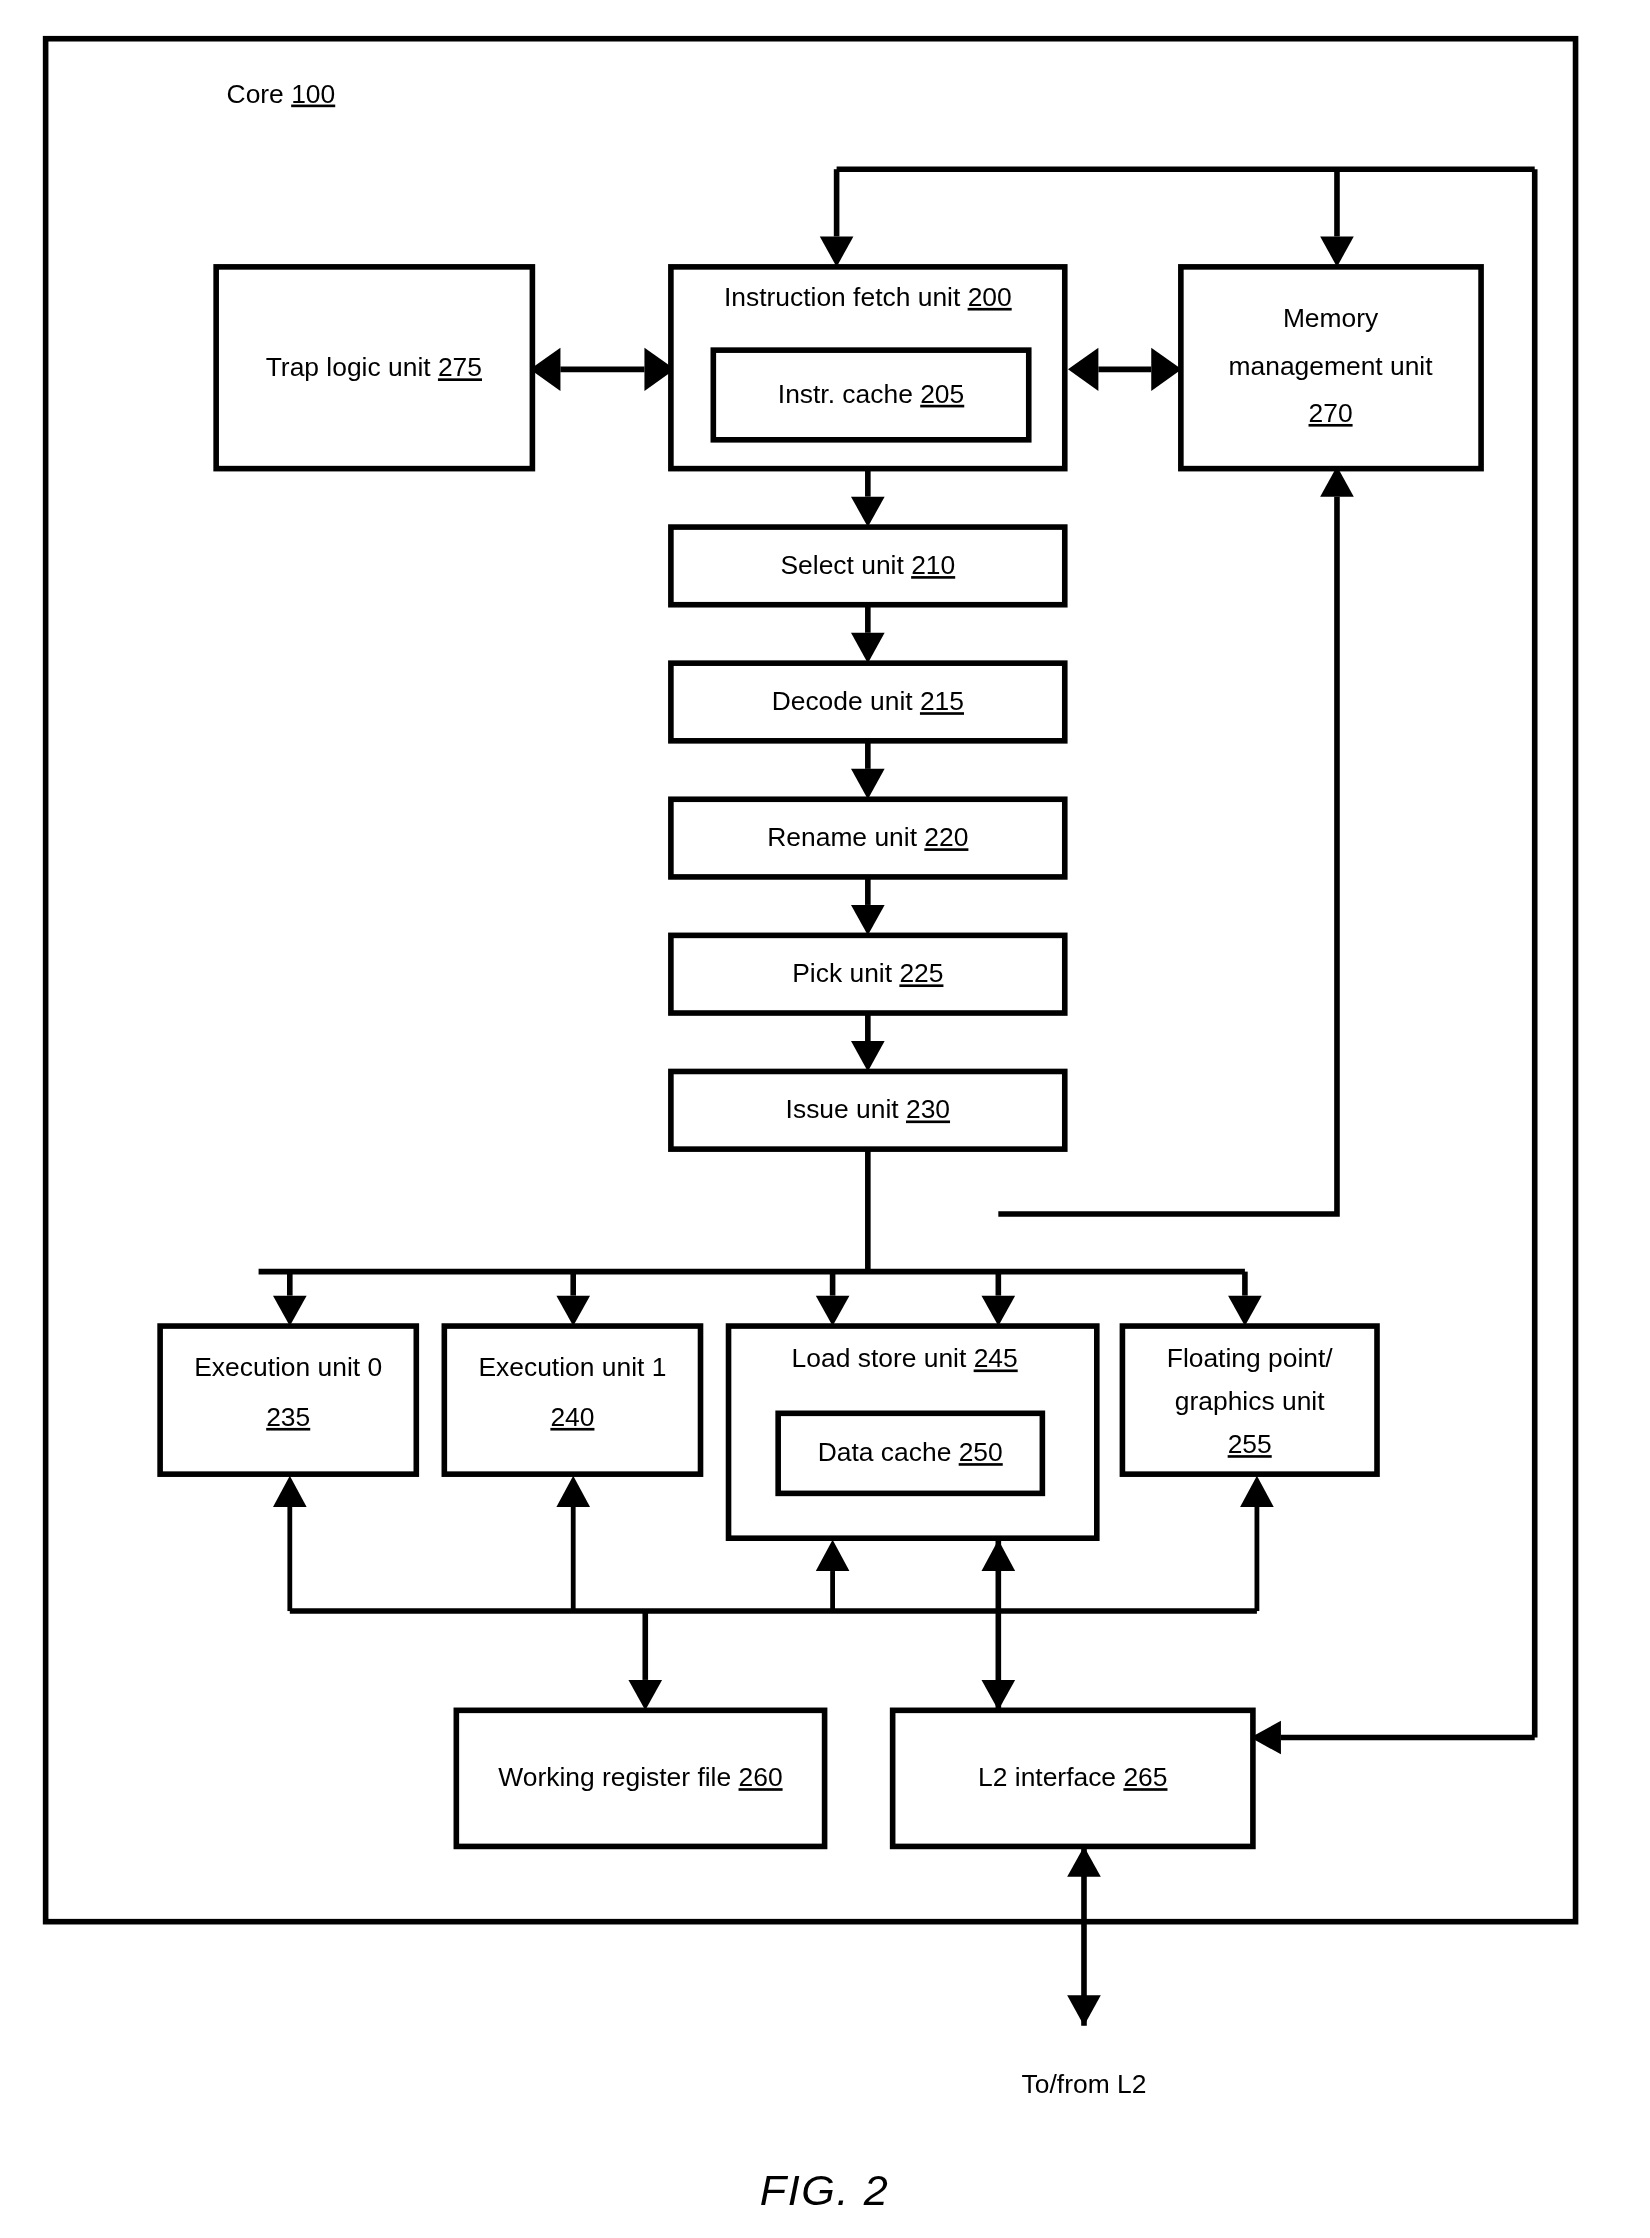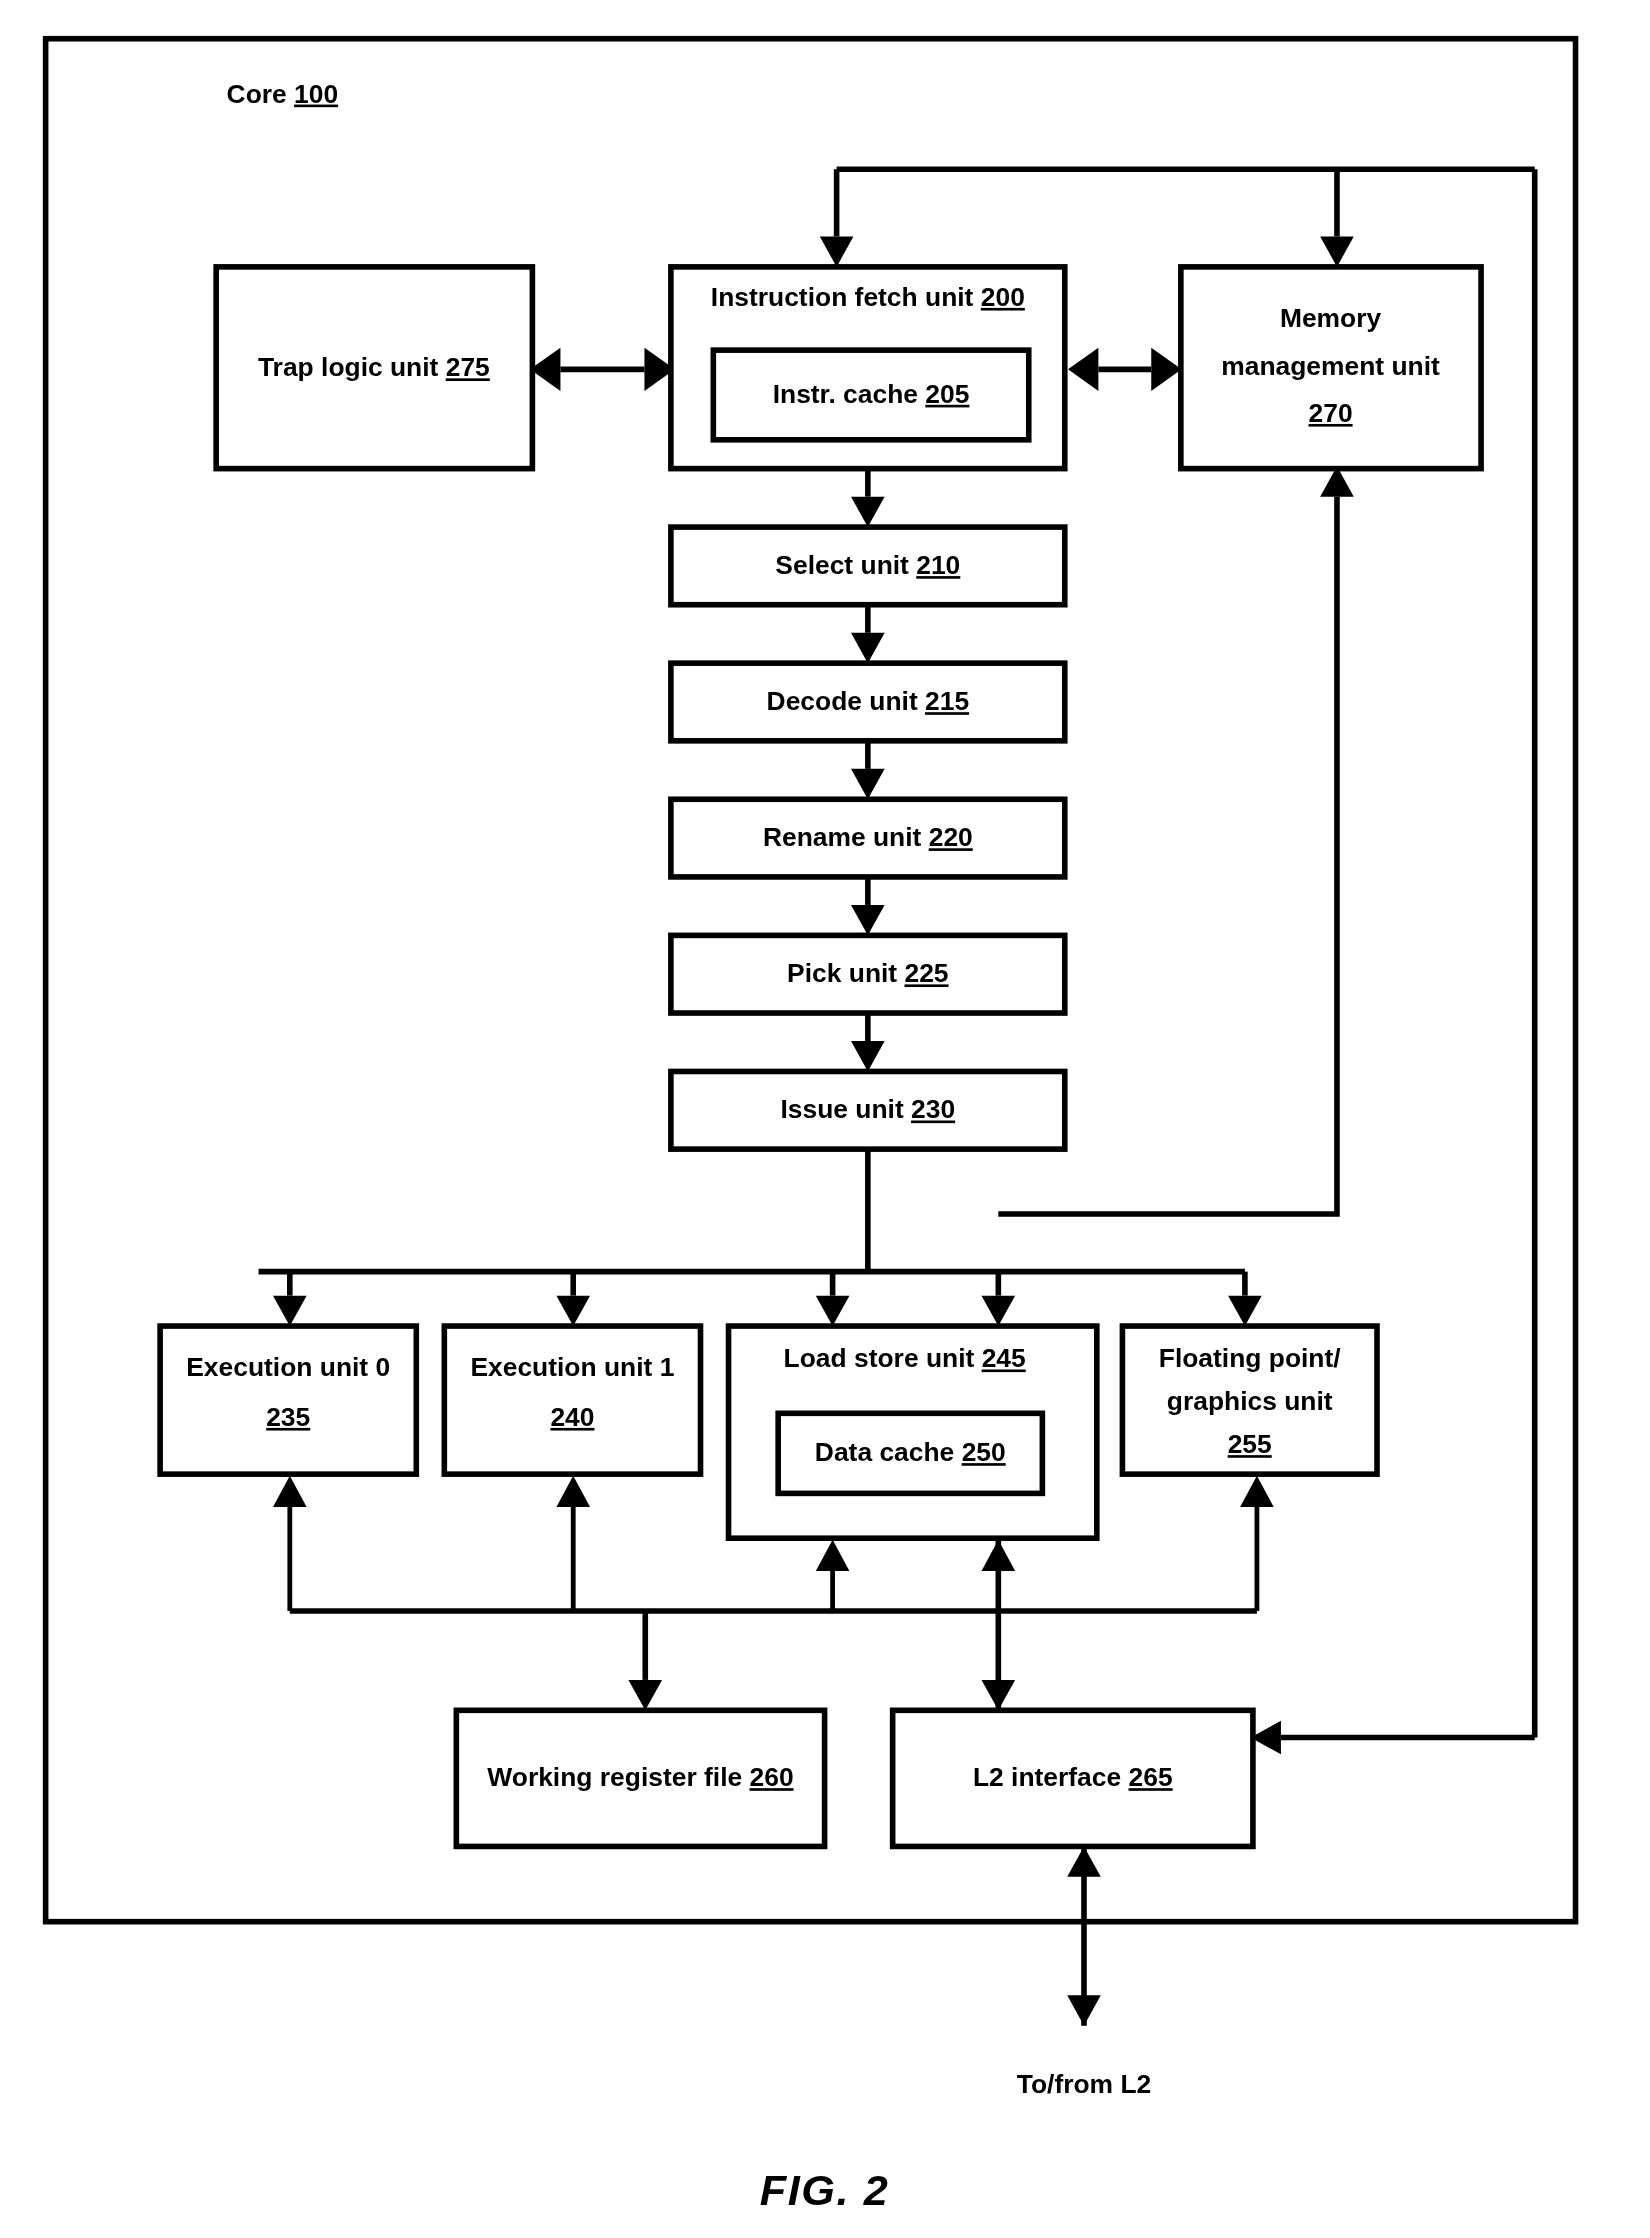--- a/index.html
+++ b/index.html
@@ -11,21 +11,20 @@
     width: 1650px;
     height: 2239px;
     font-family: "Liberation Sans", sans-serif;
     color: #000000;
     overflow: hidden;
   }
   #figure-root {
     position: relative;
     width: 1367px;
     height: 2239px;
-    font-weight: bold;
   }
   svg#diagram {
     position: absolute;
     top: 0;
     left: 0;
     width: 1650px;
     height: 2239px;
     display: block;
   }
   .box-rect {

